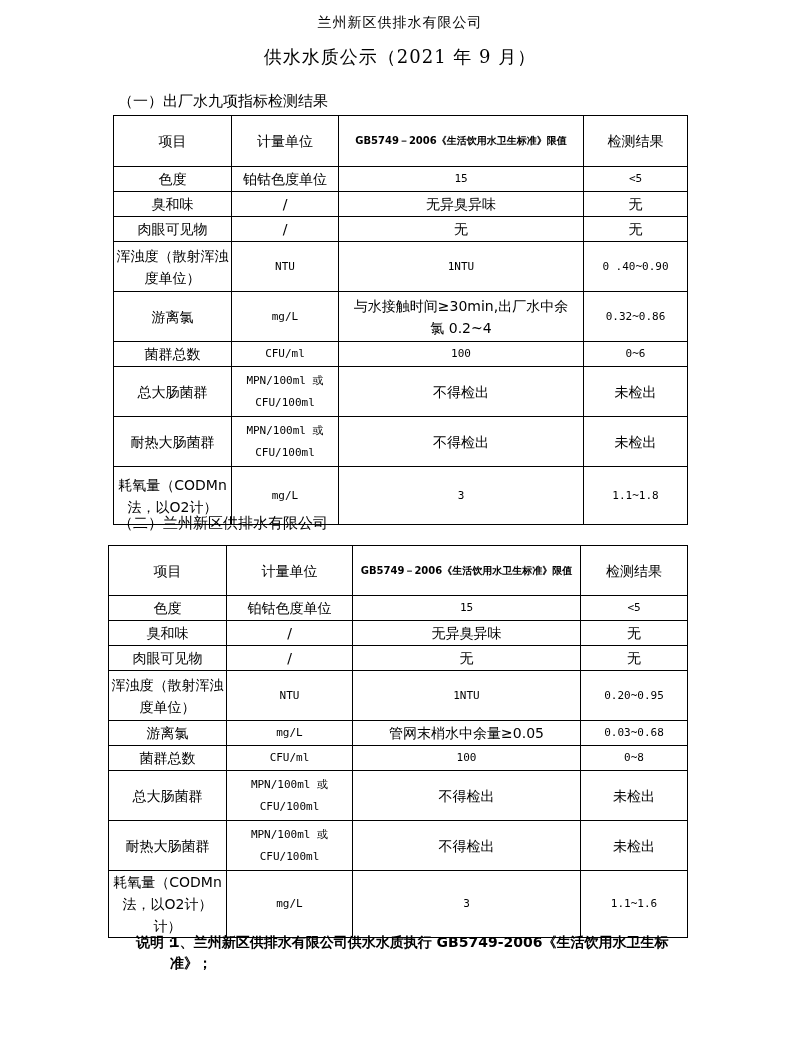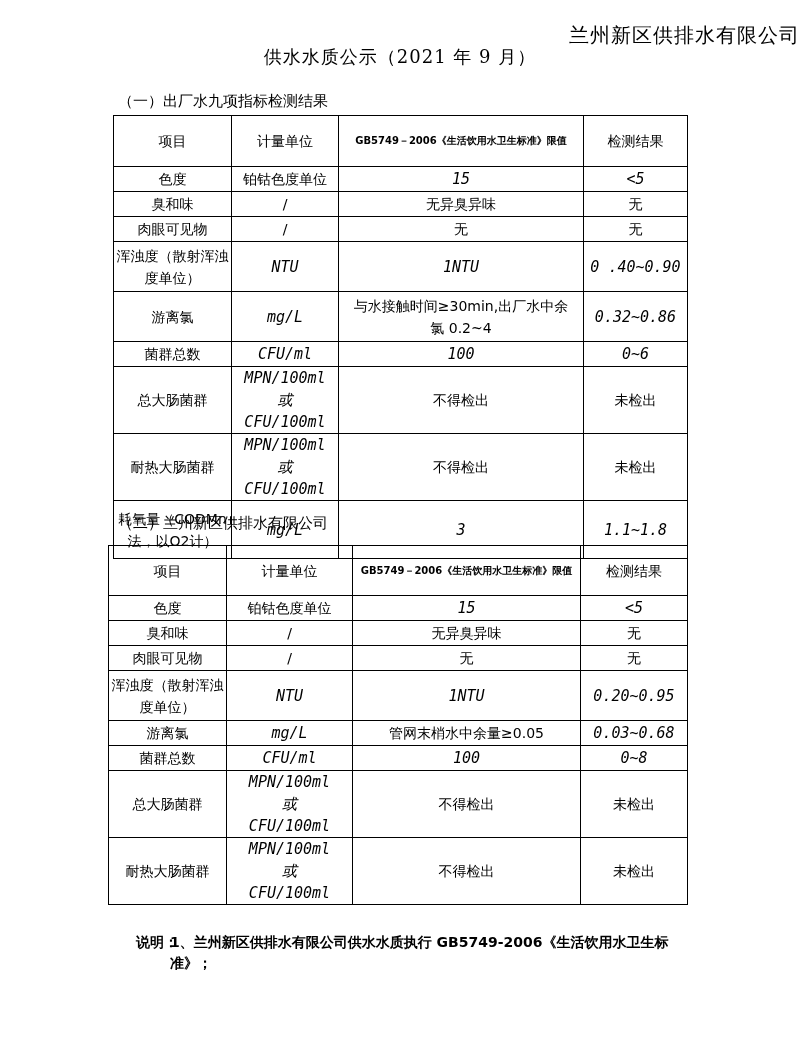--- a/index.html
+++ b/index.html
@@ -1,23 +1,23 @@
 <!DOCTYPE html>
 <html><head>
 <meta charset="utf-8">
 <style>
   html, body { margin: 0; padding: 0; background: #ffffff; }
   body { width: 800px; height: 1053px; position: relative; font-family: "DejaVu Sans", sans-serif; color: #000; overflow: hidden; }
   .title { position: absolute; left: 0; width: 800px; text-align: center; font-family: "DejaVu Serif", serif; }
-  .t1 { top: 22px; font-size: 20px; letter-spacing: 1px; text-align: right; }
+  .t1 { top: 14px; font-size: 14px; letter-spacing: 1px; }
   .t2 { top: 45px; font-size: 18px; letter-spacing: 1px; }
   .section { position: absolute; font-size: 15px; }
   table { position: absolute; border-collapse: collapse; table-layout: fixed; }
   td { border: 1px solid #000; text-align: center; vertical-align: middle; padding: 0; font-size: 14px; line-height: 22px; }
-  td.mono { font-family: "DejaVu Sans Mono", monospace; font-size: 15px; font-style: italic; }
+  td.mono { font-family: "DejaVu Sans Mono", monospace; font-size: 11px; }
   td.small { font-size: 10px; line-height: 20px; font-weight: bold; }
   .note { position: absolute; left: 120px; top: 932px; width: 580px; font-size: 14px; line-height: 21px; font-weight: bold; }
   .note .lbl { position: absolute; left: 16px; top: 0; }
   .note .body { margin-left: 50px; }
 </style>
 </head>
 <body>
 
 <div class="title t1">兰州新区供排水有限公司</div>
 <div class="title t2">供水水质公示（2021 年 9 月）</div>
@@ -152,20 +152,26 @@
     <td class="mono" style="padding:0 18px;">MPN/100ml 或 CFU/100ml</td>
     <td>不得检出</td>
     <td>未检出</td>
   </tr>
   <tr style="height:50px">
     <td>耐热大肠菌群</td>
     <td class="mono" style="padding:0 18px;">MPN/100ml 或 CFU/100ml</td>
     <td>不得检出</td>
     <td>未检出</td>
   </tr>
+  <tr style="height:47px">
+    <td>耗氧量（CODMn法，以O2计）计）</td>
+    <td class="mono">mg/L</td>
+    <td class="mono">3</td>
+    <td class="mono">1.1~1.6</td>
+  </tr>
 </tbody>
   </table>
 
 <div class="note">
   <span class="lbl">说明：</span>
   <div class="body">
     <div>1、兰州新区供排水有限公司供水水质执行 GB5749-2006《生活饮用水卫生标准》；</div>
   </div>
 </div>
 

